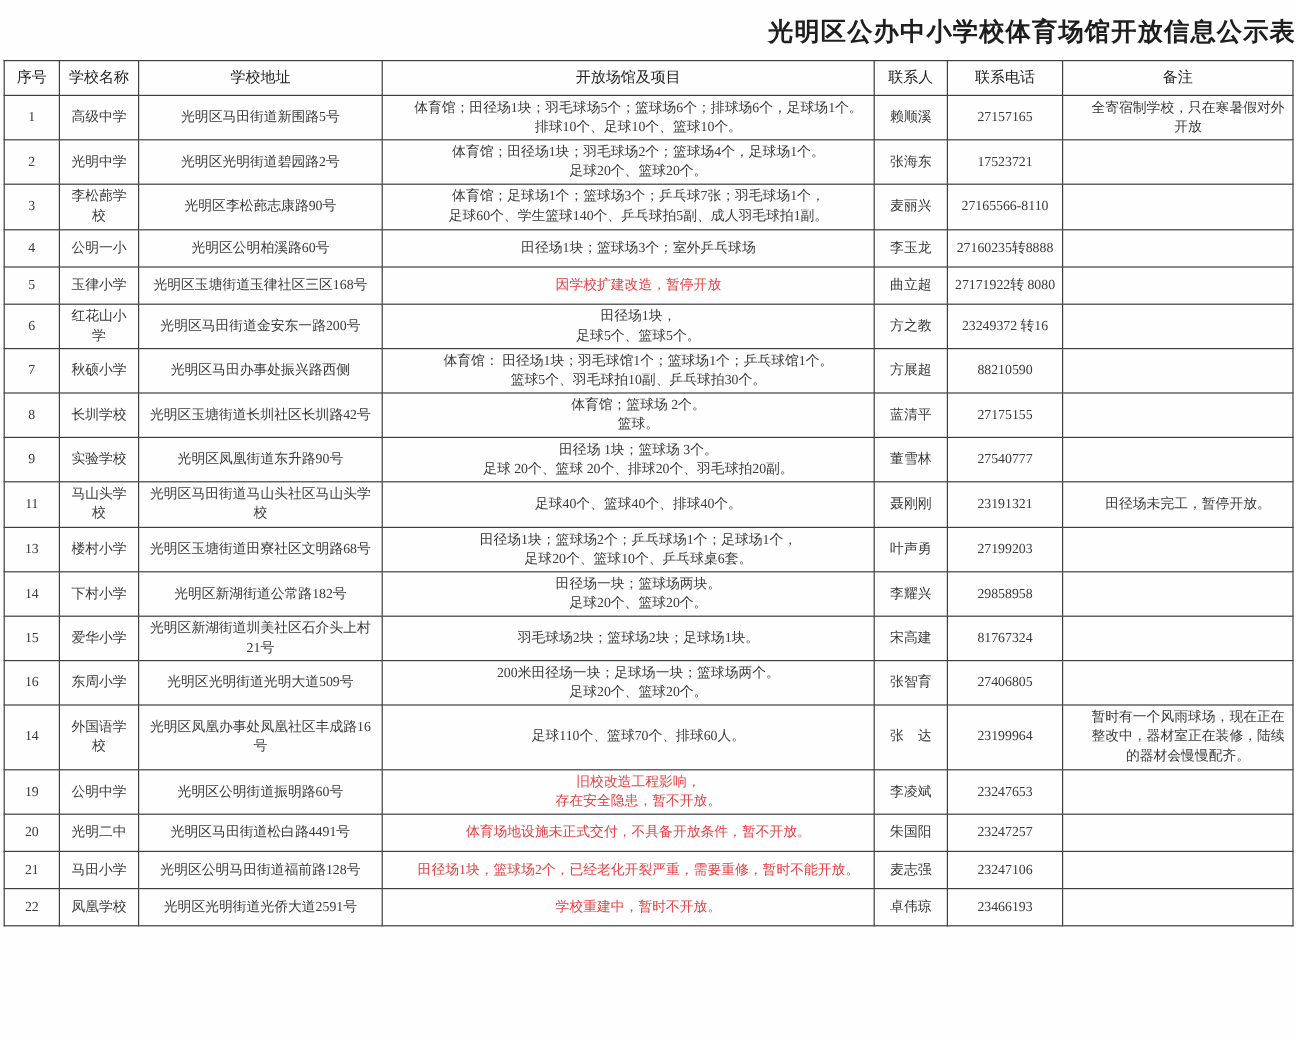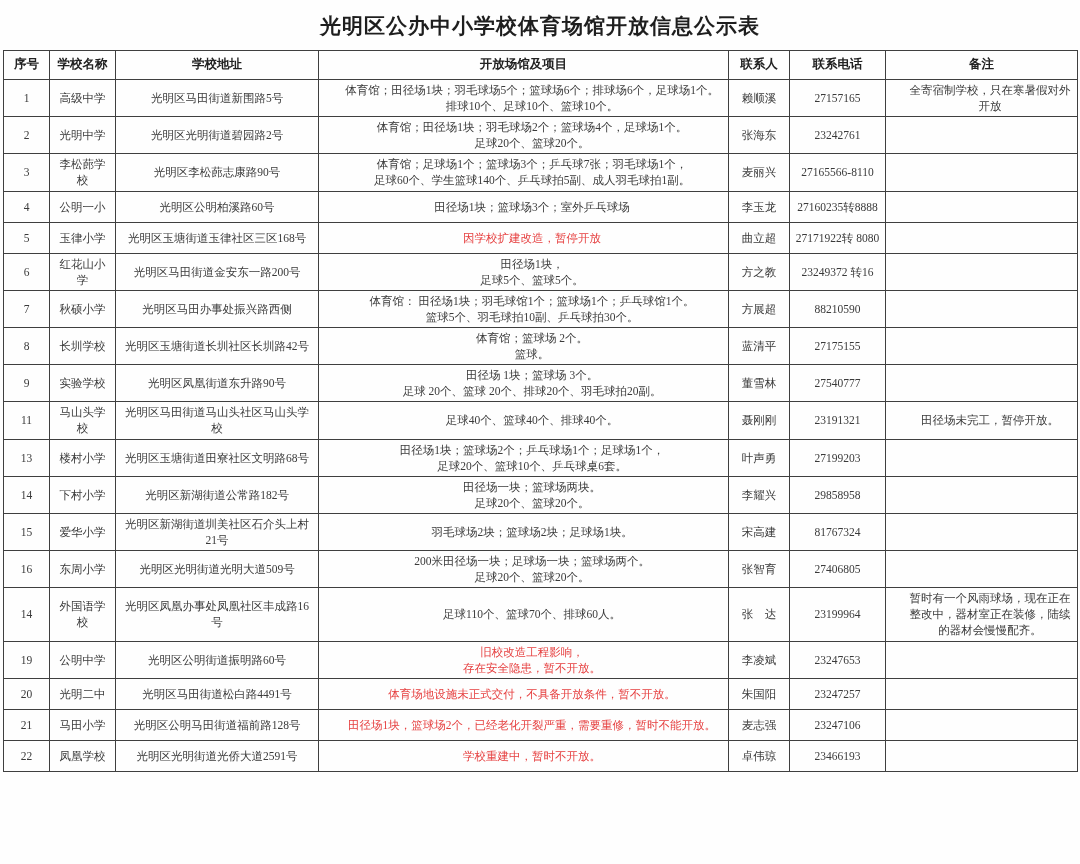--- a/index.html
+++ b/index.html
@@ -15,21 +15,21 @@
     font-family:"Liberation Serif","DejaVu Serif",serif;
     color:var(--text);
   }
   .page{
     width:1080px;
     height:864px;
     overflow:hidden;
     background:var(--bg);
   }
   .title{
-    text-align:center;
+    text-align:right;
     font-size:21px;
     font-weight:bold;
     color:#1e1e1e;
     margin:0;
     padding:12px 0 10px 0;
     letter-spacing:1px;
   }
   table{
     border-collapse:collapse;
     table-layout:fixed;
@@ -40,21 +40,21 @@
     border:1px solid var(--border);
     padding:2px 4px;
     text-align:center;
     vertical-align:middle;
     font-size:11.5px;
     line-height:1.4;
     overflow:hidden;
   }
   th{
     font-size:12.5px;
-    font-weight:bold;
+    font-weight:normal;
     height:29px;
     color:#222;
   }
   td{
     height:31px;
   }
   .multiline{white-space:pre-line;padding-left:21px;}
   .red{color:var(--red);text-align:center;}
 </style>
 </head>
@@ -96,21 +96,21 @@
       <td>27157165</td>
       <td class="multiline">全寄宿制学校，只在寒暑假对外开放</td>
     </tr>
         <tr>
       <td>2</td>
       <td>光明中学</td>
       <td>光明区光明街道碧园路2号</td>
       <td class="multiline">体育馆；田径场1块；羽毛球场2个；篮球场4个，足球场1个。
 足球20个、篮球20个。</td>
       <td>张海东</td>
-      <td>23242761</td>
+      <td>17523721</td>
       <td class="multiline"></td>
     </tr>
         <tr>
       <td>3</td>
       <td>李松蓢学校</td>
       <td>光明区李松蓢志康路90号</td>
       <td class="multiline">体育馆；足球场1个；篮球场3个；乒乓球7张；羽毛球场1个，
 足球60个、学生篮球140个、乒乓球拍5副、成人羽毛球拍1副。</td>
       <td>麦丽兴</td>
       <td>27165566-8110</td>

